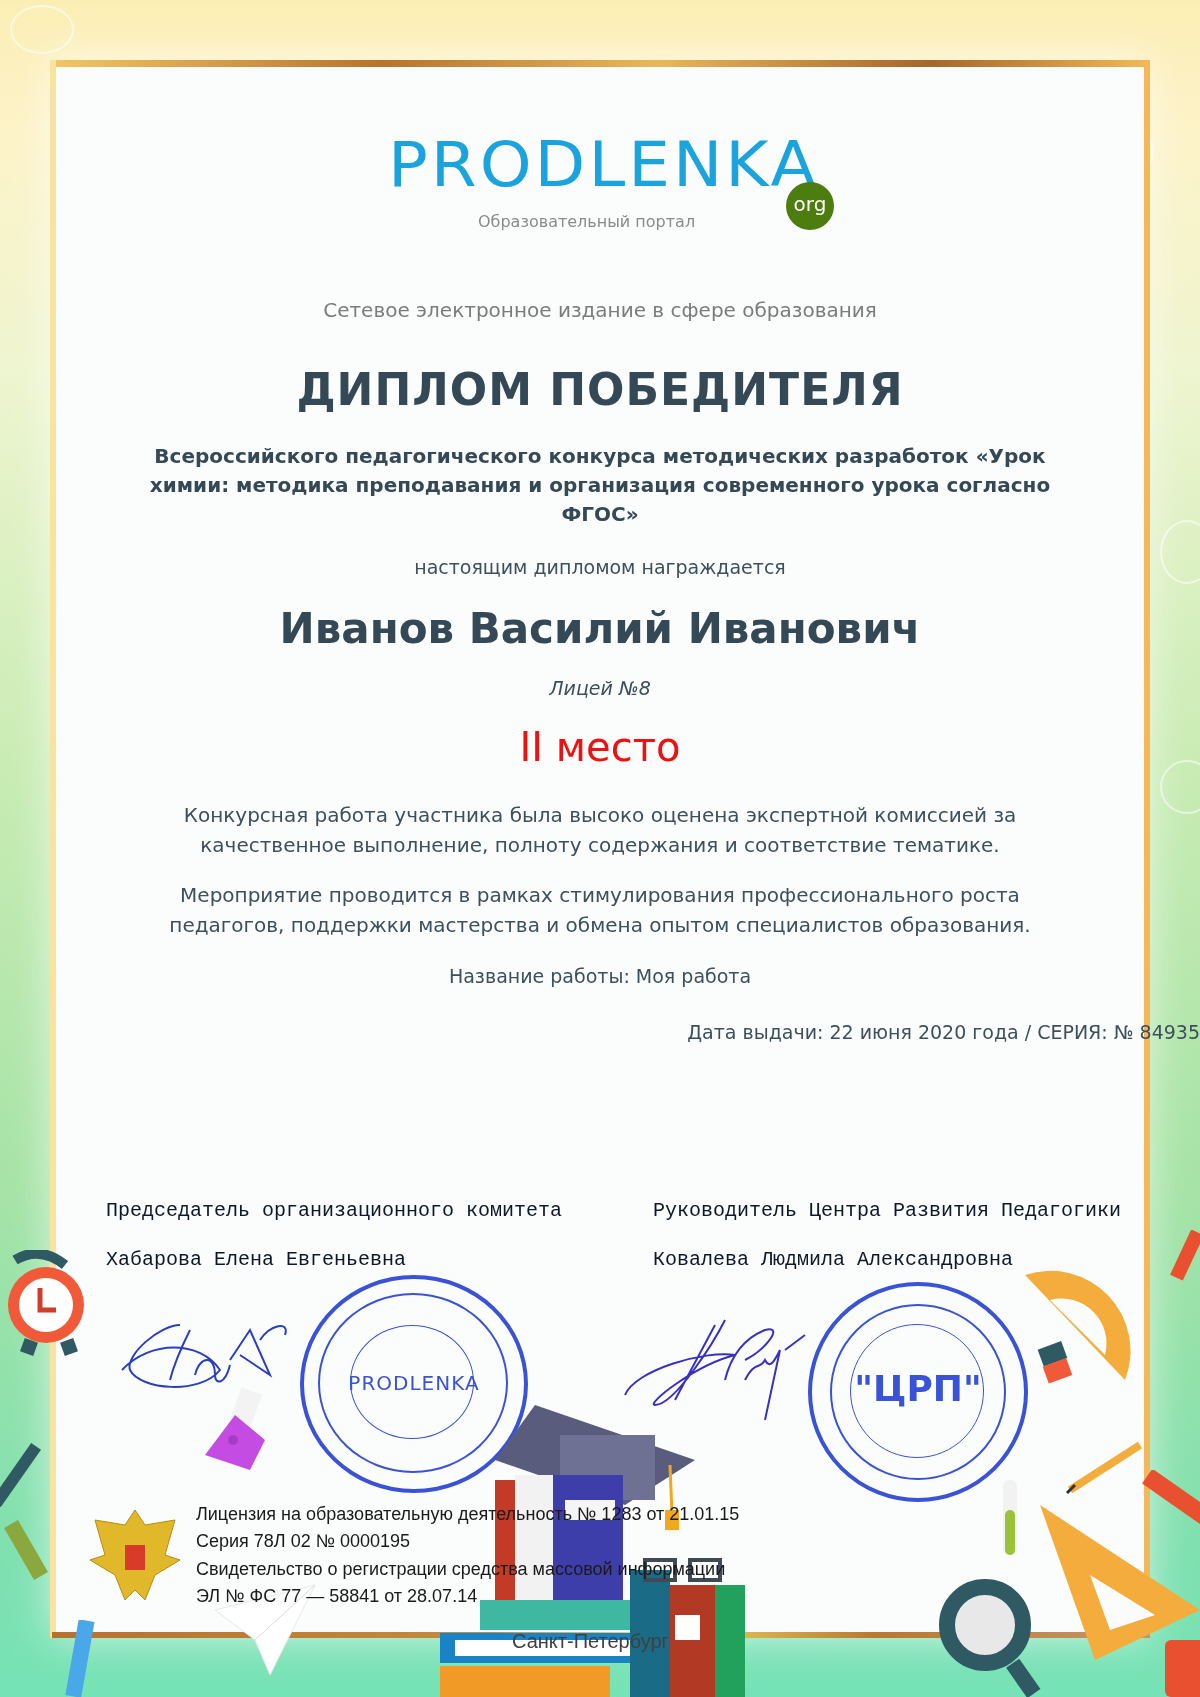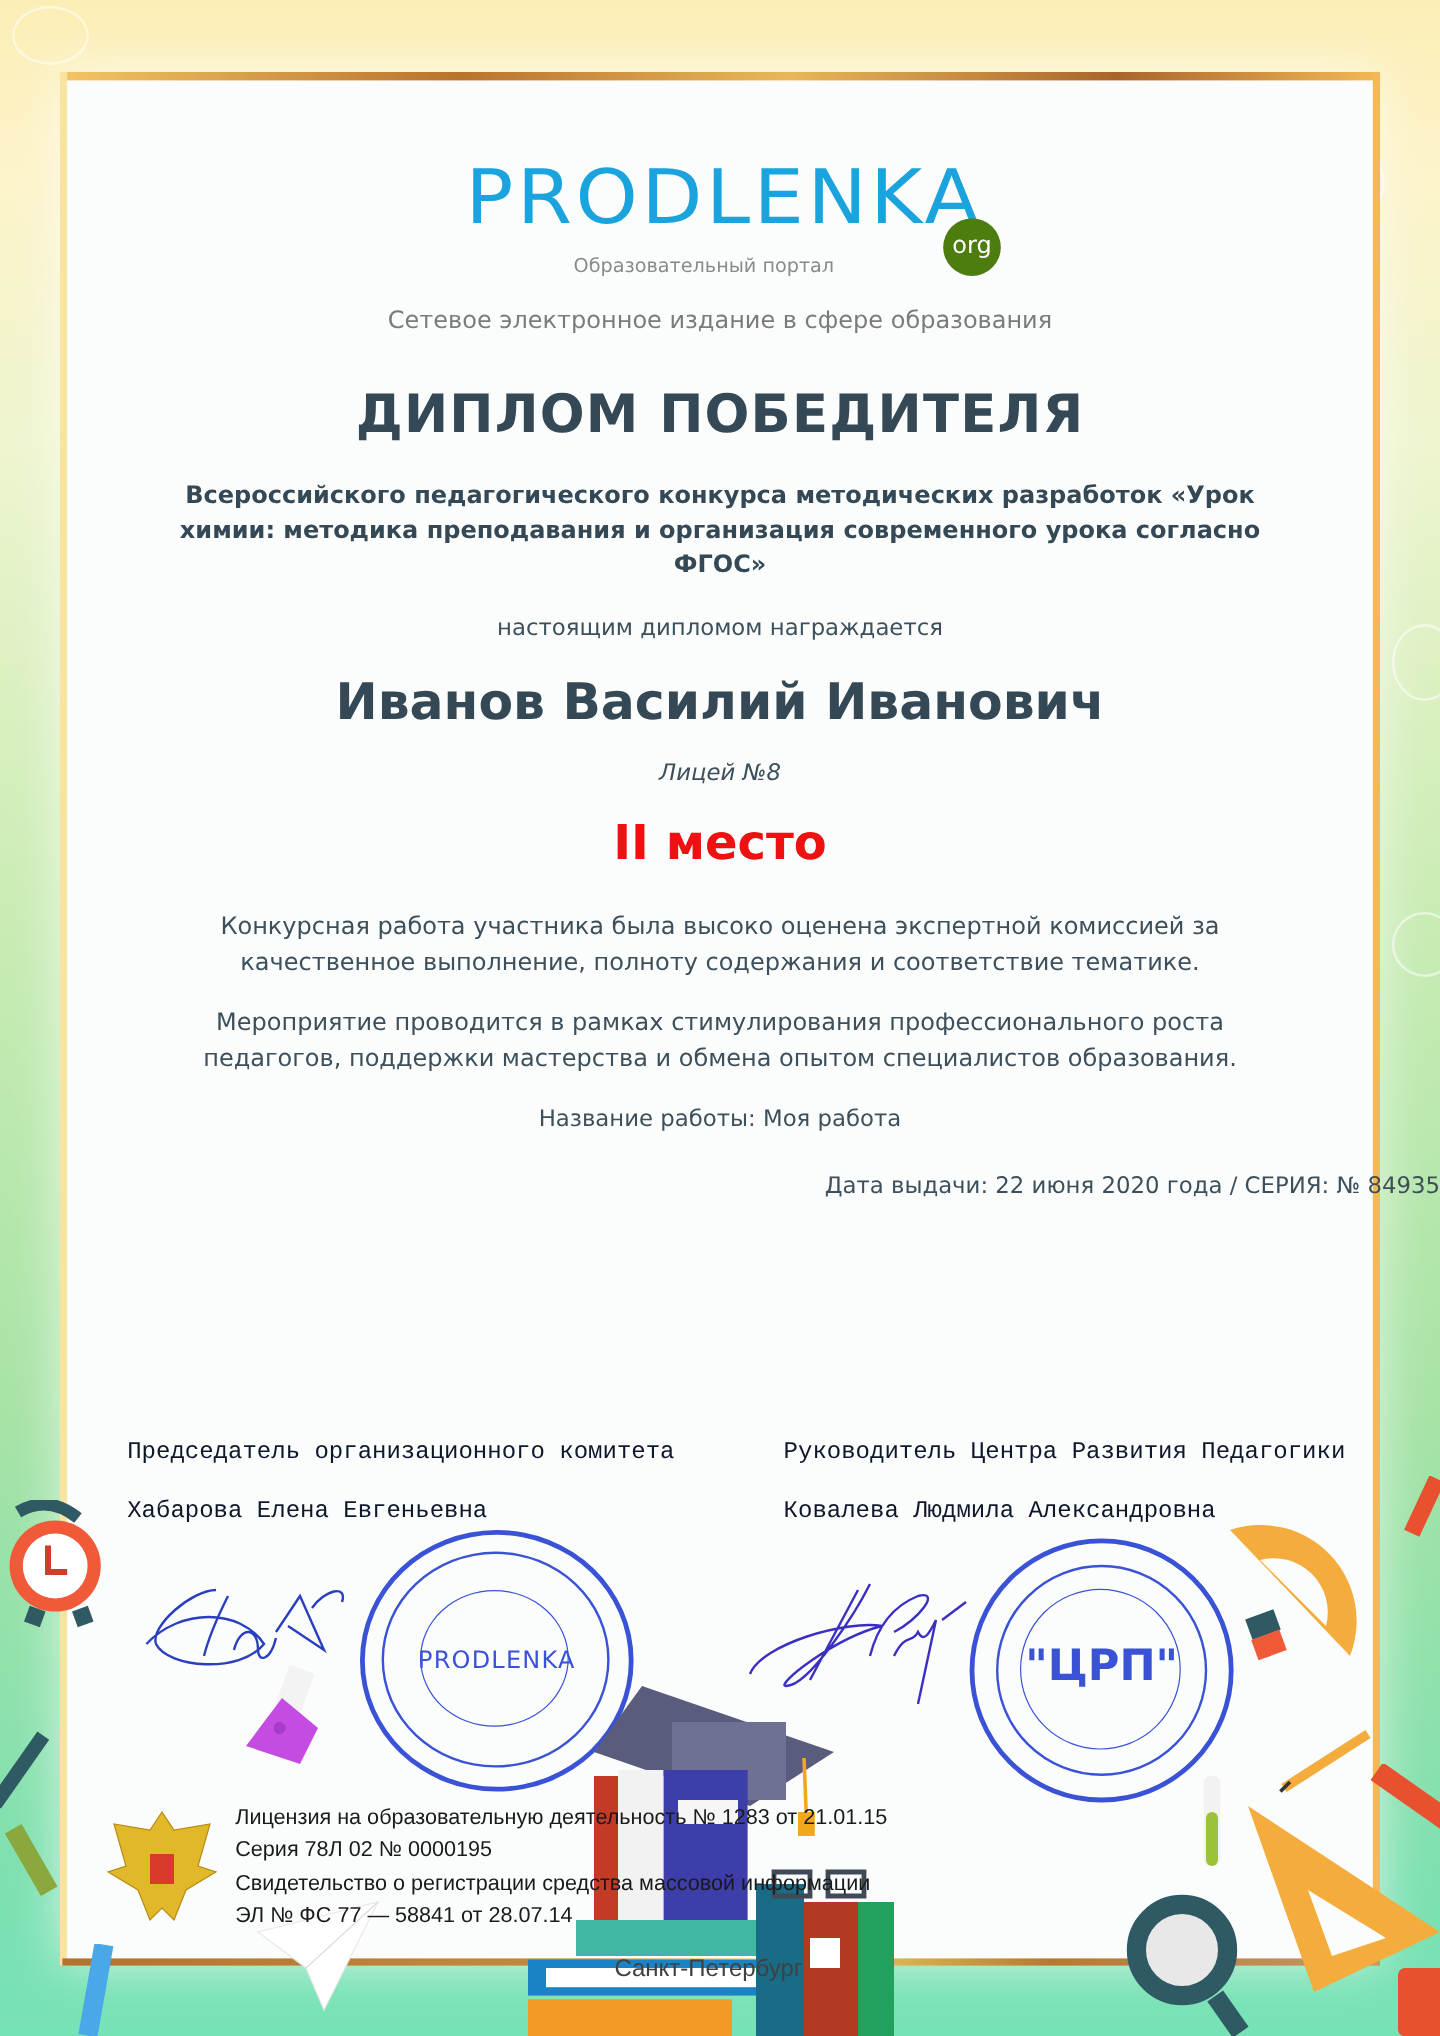--- a/index.html
+++ b/index.html
@@ -14,39 +14,39 @@
     background: #fbfdfd;
     box-shadow: 0 0 40px rgba(255,255,255,0.7);
   }
   .frame-top { position: absolute; left: 52px; top: 60px; width: 1098px; height: 7px;
     background: linear-gradient(90deg, #f3c565 0%, #b8732c 30%, #e9b75a 55%, #a8652a 80%, #f3b955 100%); }
   .frame-left { position: absolute; left: 50px; top: 60px; width: 6px; height: 1578px; background: #f8e4a0; }
   .frame-right { position: absolute; left: 1144px; top: 60px; width: 6px; height: 1578px; background: #f4b85a; }
   .frame-bottom { position: absolute; left: 52px; top: 1632px; width: 1098px; height: 6px;
     background: linear-gradient(90deg, #b7712e 0%, #c58b3d 40%, #f1df6a 55%, #b9782f 75%, #c79567 100%); }
 
-  .center { position: absolute; left: 0; width: 1200px; text-align: center; }
+  .center { position: absolute; left: 0; width: 1200px; text-align: center; margin-top: 44px; }
   .logo-wrap { position: absolute; left: 388px; top: 130px; width: 440px; height: 110px; }
   .logo-text {
     position: absolute; left: 0; top: 0; font-family: "DejaVu Sans", sans-serif; font-size: 66px;
     font-weight: normal; color: #1ba3dd; letter-spacing: 3px; line-height: 70px;
     transform: scaleY(0.95);
   }
   .logo-org {
     position: absolute; left: 398px; top: 52px; width: 48px; height: 48px; border-radius: 50%;
     background: #4d7c0f; color: #fff; font-size: 20px; line-height: 44px; text-align: center;
   }
   .logo-sub { position: absolute; left: 90px; top: 82px; font-size: 16px; color: #8a8a8a; }
   .tagline { top: 254px; font-size: 20px; color: #7b7b7b; }
   .title { top: 320px; font-size: 44px; font-weight: bold; color: #344955; letter-spacing: 1px; }
   .subtitle { top: 398px; font-size: 20px; font-weight: bold; color: #344955; line-height: 29px; left: 130px; width: 940px; }
   .awarded { top: 512px; font-size: 19px; color: #3d4f5a; }
   .name { top: 560px; font-size: 42px; font-weight: bold; color: #344955; }
   .org { top: 633px; font-size: 19px; color: #3d4f5a; font-style: italic; }
-  .place { top: 680px; font-size: 40px; font-weight: bold; color: #ee1111; }
+  .place { top: 680px; font-size: 40px; font-weight: normal; color: #ee1111; }
   .para { font-size: 20px; color: #3d4f5a; line-height: 30px; left: 150px; width: 900px; }
   .p1 { top: 756px; }
   .p2 { top: 836px; }
   .work { top: 921px; font-size: 19px; color: #3d4f5a; }
   .date { top: 977px; font-size: 19px; color: #3d4f5a; text-align: right; }
 
   .sig-label { position: absolute; font-family: Liberation Mono, monospace; font-size: 20px; color: #0f172a; }
   .lic { position: absolute; left: 196px; font-family: "Liberation Sans", sans-serif; font-size: 18px; color: #1a1a1a; line-height: 28px; z-index: 5; }
   .city { position: absolute; left: 512px; top: 1630px; font-family: "Liberation Sans", sans-serif; font-size: 20px; color: #404040; z-index: 6; }
 

